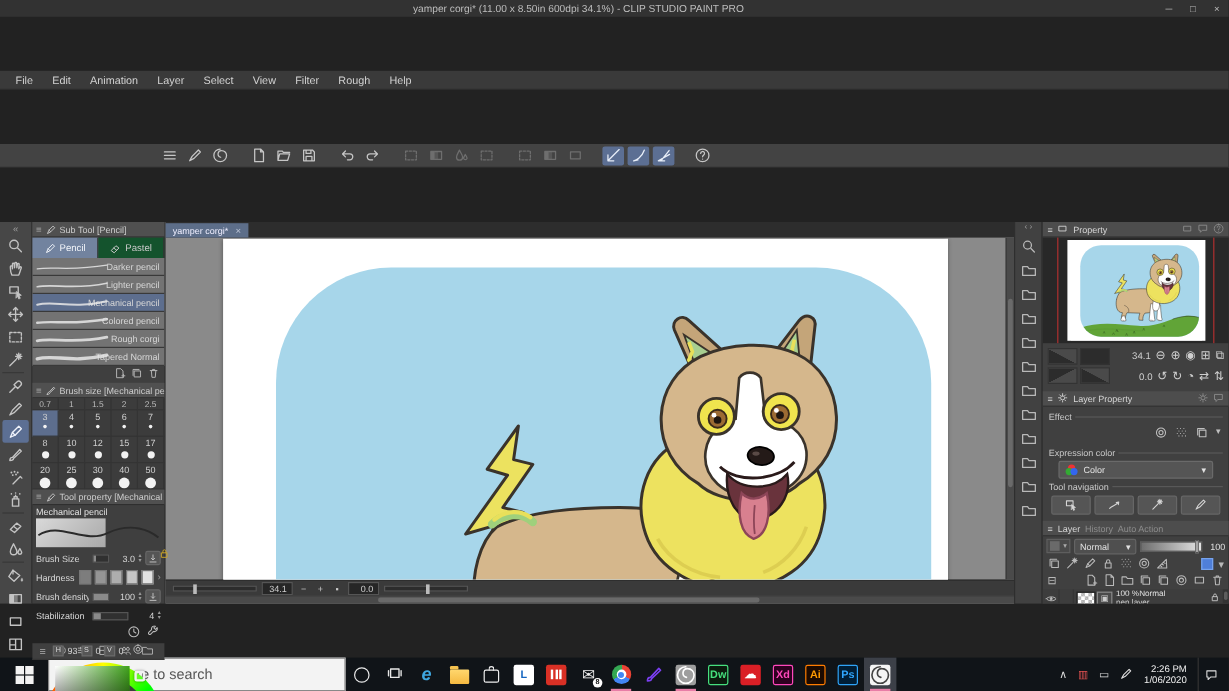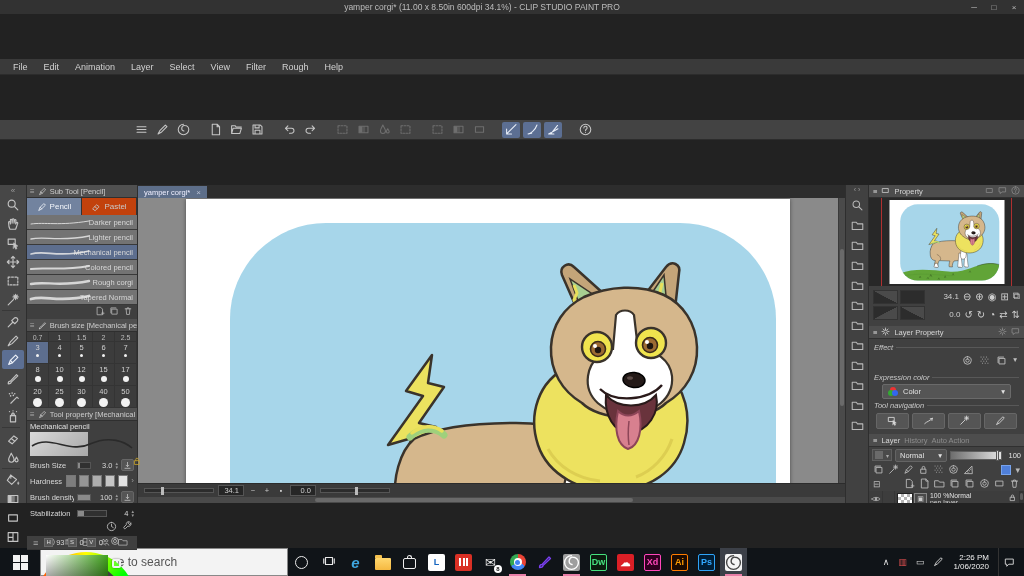--- a/index.html
+++ b/index.html
@@ -38,21 +38,21 @@
          background-size:4px 4px; background-position:0 0,2px 2px; }
 
   
   #leftpanels { width:111px; background:#3f3f3f; border-right:1px solid #2e2e2e; display:flex; flex-direction:column; }
   .panel-h { height:13px; background:#505050; border-bottom:1px solid #2f2f2f; display:flex; align-items:center; gap:3px; padding:0 3px; font-size:7.5px; color:#cdcdcd; white-space:nowrap; overflow:hidden; flex:0 0 auto;}
   .panel-h .ph-icon { color:#aaa; font-size:8px; }
   .panel-h svg { width:9px; height:9px; }
 
   #subtool-panel { height:136px; display:flex; flex-direction:column; }
   .st-tabs { height:17px; display:flex; background:#3a3a3a; flex:0 0 auto;}
-  .st-tab { flex:1; display:flex; align-items:center; justify-content:center; gap:3px; font-size:8px; color:#c9c9c9; background:#c2410c; border-right:1px solid #333; }
+  .st-tab { flex:1; display:flex; align-items:center; justify-content:center; gap:3px; font-size:8px; color:#c9c9c9; background:#14532d; border-right:1px solid #333; }
   .st-tab svg { width:10px; height:10px; }
   .st-tab.act { background:#72839f; color:#f2f5fa; }
   .st-list { flex:1; background:#737373; overflow:hidden; }
   .st-item { height:15px; display:flex; align-items:center; justify-content:flex-end; gap:2px; padding:0 4px; font-size:7.5px; color:#d6d6d6; border-bottom:1px solid #393939; position:relative; }
   .st-item svg { position:absolute; left:2px; top:2px; width:62px; height:11px; opacity:.85;}
   .st-item.sel { background:#5d6e8e; }
   .st-foot { height:14px; display:flex; align-items:center; justify-content:flex-end; gap:4px; padding:0 4px; color:#b5b5b5; flex:0 0 auto;}
   .st-foot svg { width:10px; height:10px; }
 
   #brush-panel { height:120px; display:flex; flex-direction:column; }
@@ -134,21 +134,21 @@
   .nav-red { position:absolute; top:0; bottom:0; width:1px; background:#b03030; }
   #nav-controls { height:40px; padding:2px 4px; display:flex; flex-direction:column; gap:2px; font-size:8px; color:#d0d0d0; flex:0 0 auto; position:relative;}
   .nav-row { display:flex; align-items:center; justify-content:flex-end; gap:4px; height:16px;}
   .nav-glyph { font-size:10px; color:#cfcfcf; }
   .nav-minis { position:absolute; left:4px; top:4px; width:52px; height:30px; display:grid; grid-template-columns:1fr 1fr; gap:2px;}
   .nav-mini { background:#4a4a4a; border:1px solid #333; position:relative; overflow:hidden;}
   .nav-mini i { position:absolute; inset:0; background:linear-gradient(to top right,#2c2c2c 49%,transparent 50%); }
 
   #layerprop { flex:0 0 auto; }
   .lp-body { padding:2px 5px 4px 5px; font-size:7.5px; color:#cfcfcf; }
-  .lp-sect { display:flex; align-items:center; gap:3px; margin-top:2px; color:#c9c9c9;font-style:italic;}
+  .lp-sect { display:flex; align-items:center; gap:3px; margin-top:2px; color:#c9c9c9;}
   .lp-sect:after { content:""; flex:1; border-top:1px solid #585858; }
   .lp-effrow { display:flex; justify-content:flex-end; gap:6px; padding:3px 2px; color:#c0c0c0;}
   .lp-effrow svg { width:11px; height:11px; }
   .lp-dd { margin:2px 8px; height:15px; background:#555; border:1px solid #6a6a6a; border-radius:2px; display:flex; align-items:center; gap:4px; padding:0 5px; color:#e2e2e2;}
   .lp-dd .sp { flex:1; }
   .tri-rgb { position:relative; width:11px; height:9px; }
   .tri-rgb i { position:absolute; width:6px; height:6px; border-radius:50%; }
   .lp-tools { display:flex; gap:3px; padding:3px 2px 1px 2px; }
   .lp-tool { flex:1; height:16px; background:#555; border:1px solid #666; border-radius:2px; display:flex; align-items:center; justify-content:center; color:#d5d5d5;}
   .lp-tool svg { width:11px; height:11px; }

